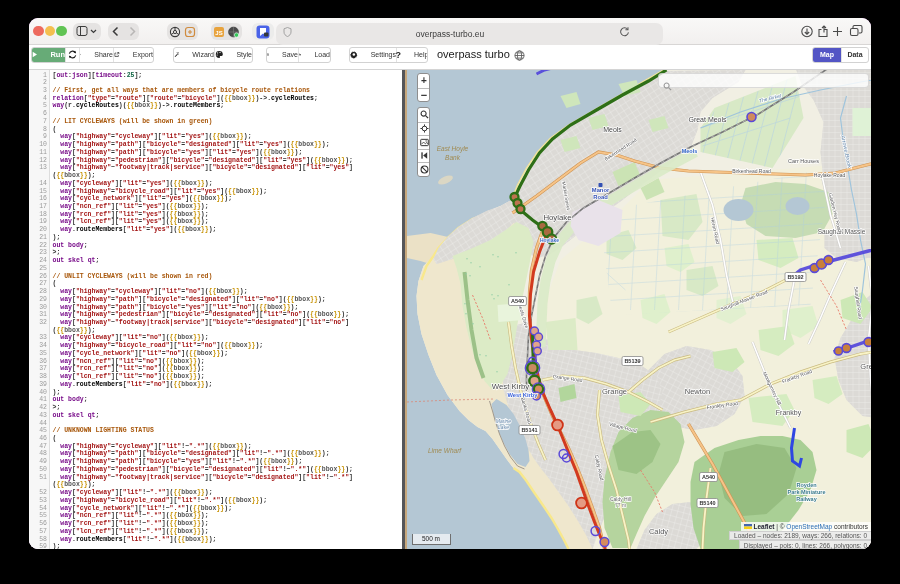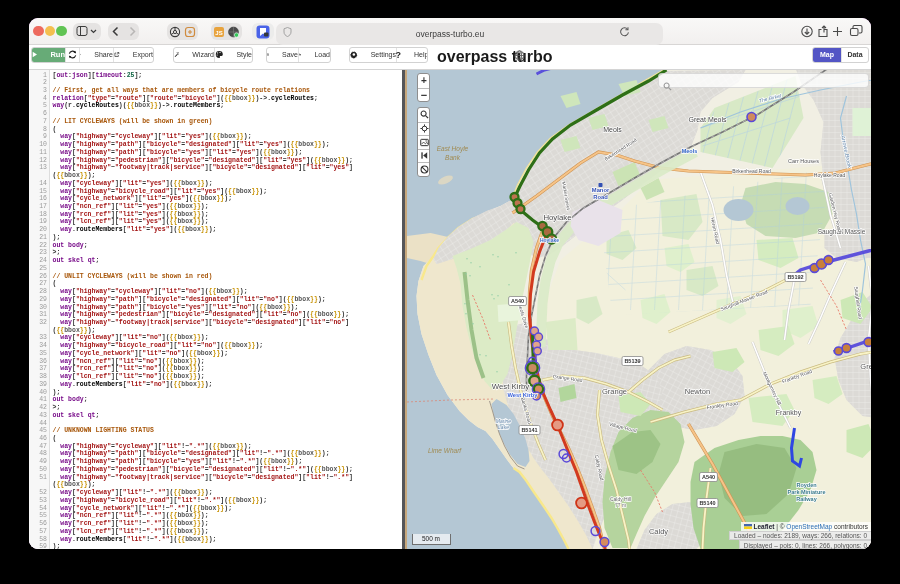--- a/index.html
+++ b/index.html
@@ -156,21 +156,21 @@
           <path d="M1 7.5 H15 L13 13.5 H1 Z" fill="#222"></path>
         </svg>Load</span>
     </div>
 <div class="btn" style="left:320px">
       <span style="width:46px"><svg width="9" height="9" viewBox="0 0 16 16">
           <path d="M8 1 l1.2 2 2.3-.5 .8 2.2 2.2.8 -.5 2.3 2 1.2 -2 1.2 .5 2.3 -2.2.8 -.8 2.2 -2.3-.5 -1.2 2 -1.2-2 -2.3.5 -.8-2.2 -2.2-.8 .5-2.3 -2-1.2 2-1.2 -.5-2.3 2.2-.8 .8-2.2 2.3.5 Z" fill="#222" transform="rotate(10 8 8)"></path>
           <circle cx="8" cy="8" r="2.6" fill="#fff"></circle>
         </svg>Settings</span>
       <span style="width:31px"><span style="font-weight:700;font-size:9px;color:#222;padding:0">?</span>Help</span>
     </div>
-<div class="abs" style="left:408px;top:30px;font-size:16px;font-weight:700;color:#1a1a1a">overpass turbo</div>
+<div class="abs" style="left:408px;top:30px;font-size:11px;font-weight:400;color:#1a1a1a">overpass turbo</div>
 <svg class="abs" style="left:485px;top:31.5px" width="11" height="11" viewBox="0 0 12 12">
       <g fill="none" stroke="#555" stroke-width=".9">
         <circle cx="6" cy="6" r="5"></circle>
         <ellipse cx="6" cy="6" rx="2.3" ry="5"></ellipse>
         <path d="M1 6 h10 M1.8 3.2 h8.4 M1.8 8.8 h8.4"></path>
       </g>
     </svg>
 <div class="btn" style="left:783px;width:57px">
 <span style="background:#5355c5;color:#fff;font-weight:700;justify-content:center;width:29px">Map</span>
 <span style="font-weight:600;justify-content:center;width:28px">Data</span>

